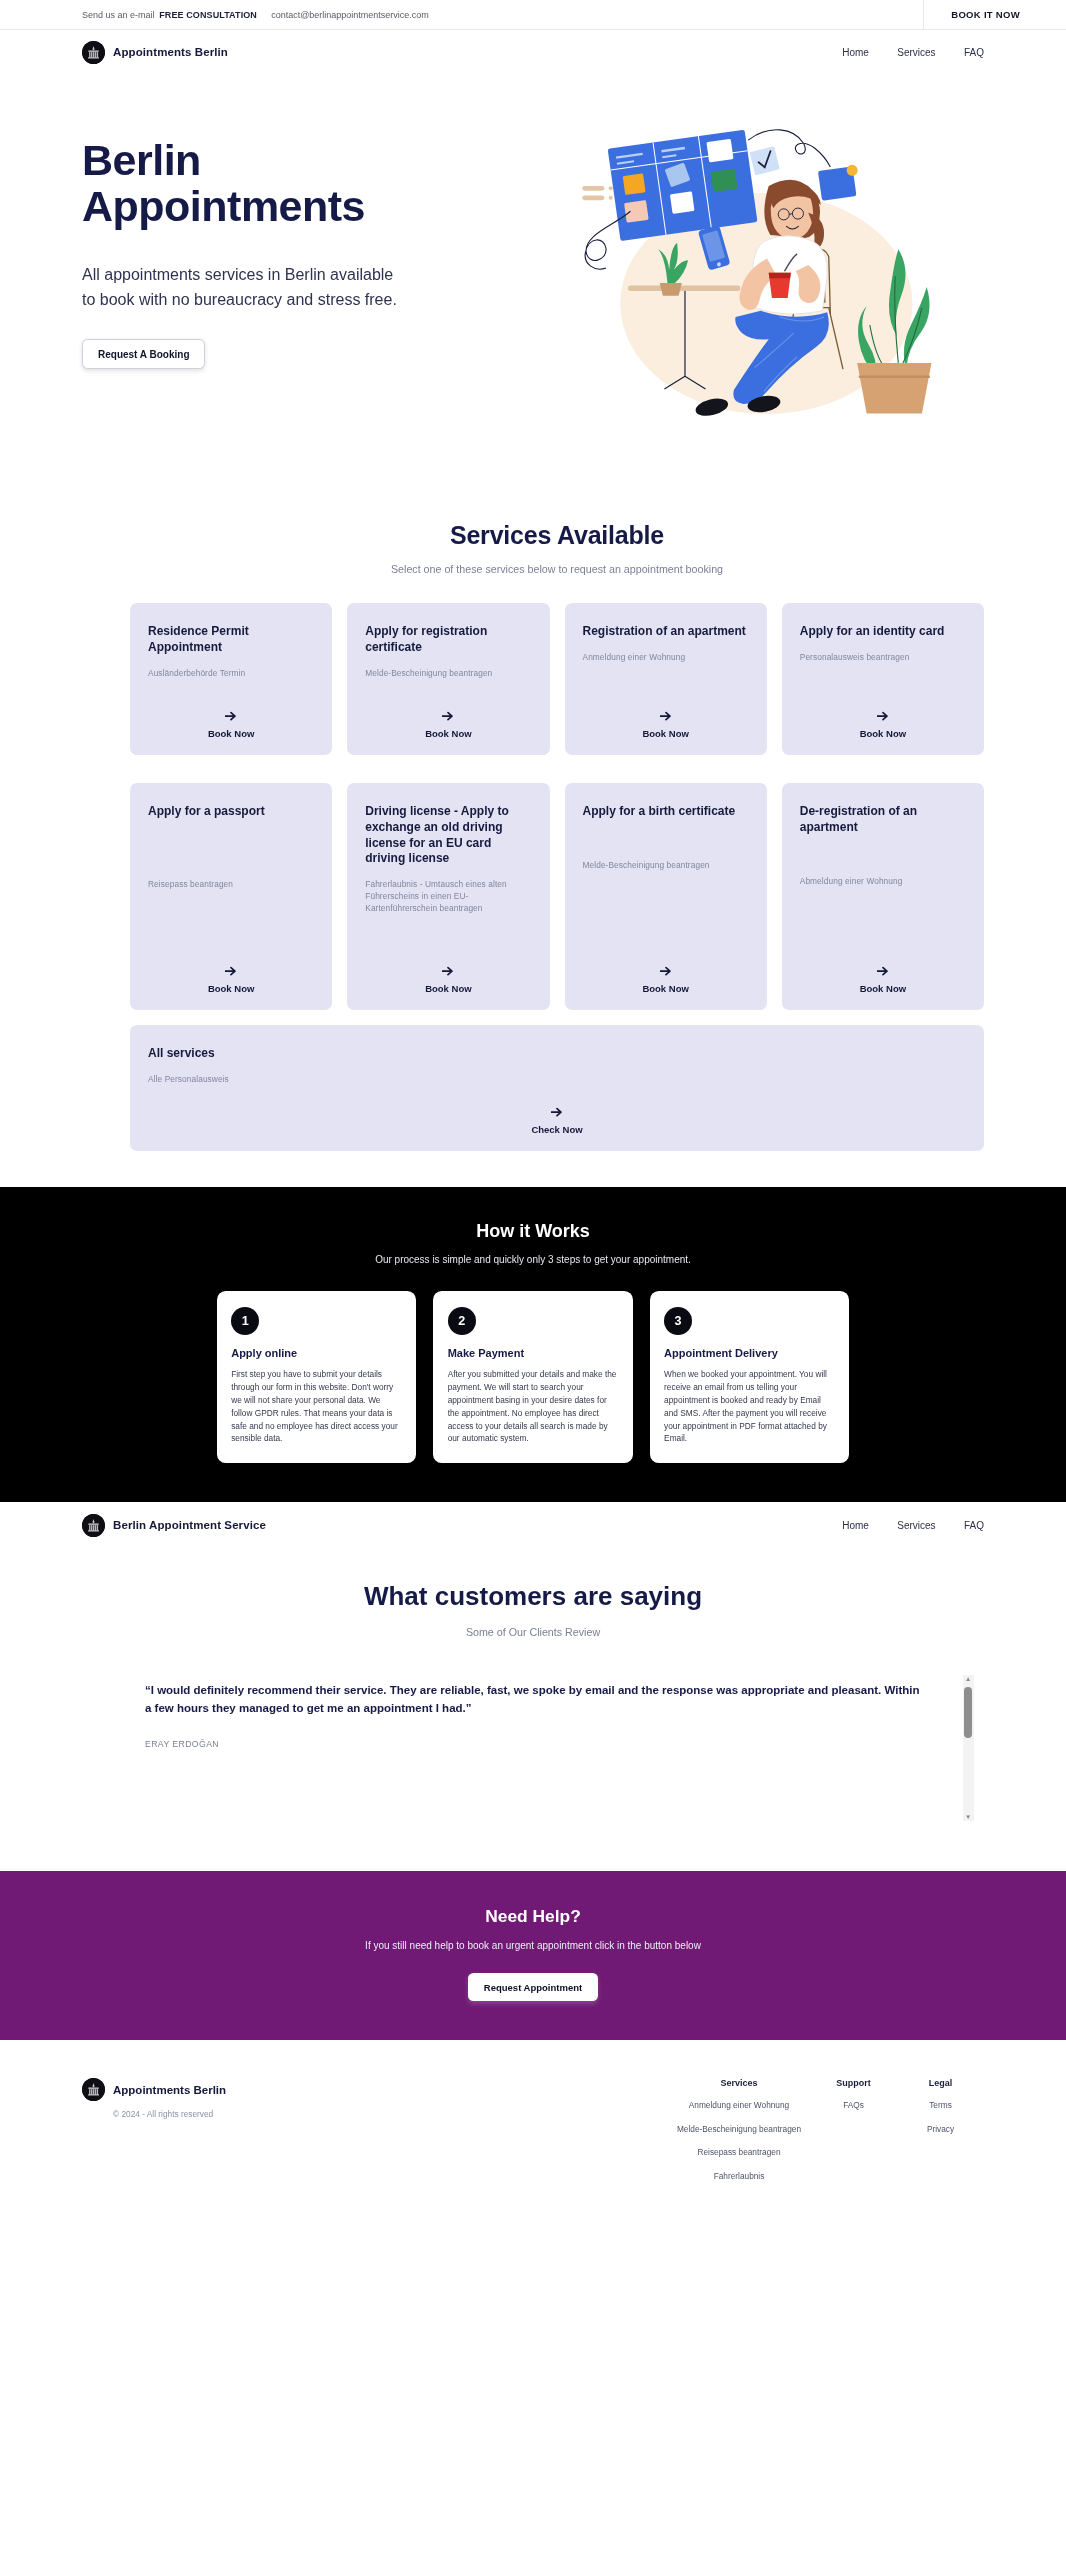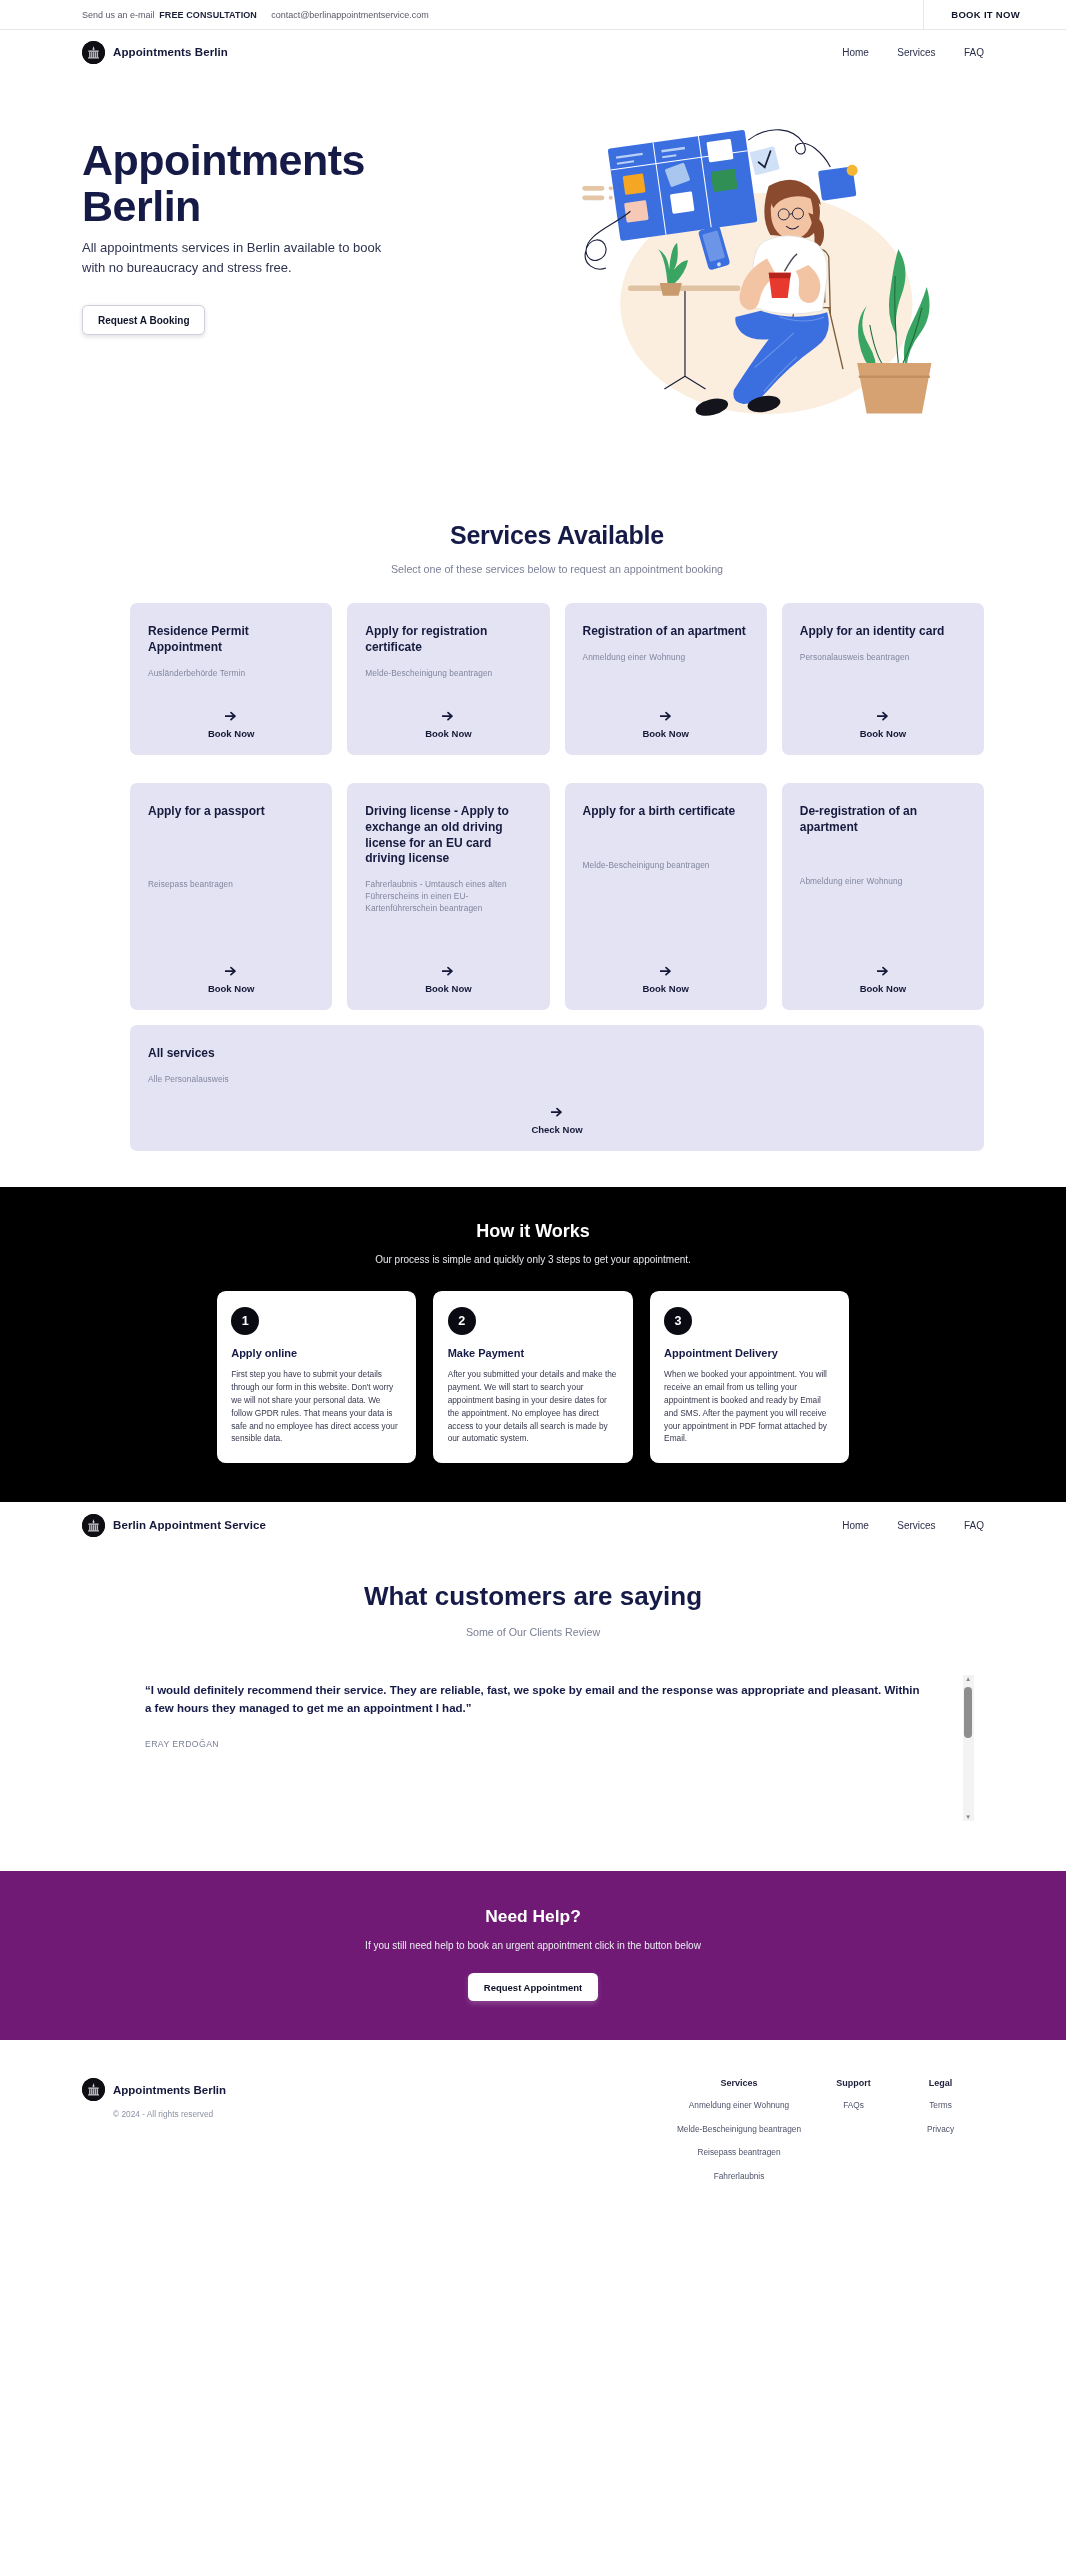--- a/index.html
+++ b/index.html
@@ -66,22 +66,22 @@
   }
   .hero-left { width: 442px; padding-top: 27px; }
   .hero-title {
     font-size: 43px;
     line-height: 1.08;
     font-weight: bold;
     color: #161a47;
     letter-spacing: -0.5px;
   }
   .hero-sub {
-    margin-top: 8px;
-    font-size: 13px;
+    margin-top: 33px;
+    font-size: 16px;
     line-height: 1.55;
     color: #2f3350;
     max-width: 316px;
   }
   .hero-btn {
     margin-top: 27px;
     display: inline-flex;
     align-items: center;
     justify-content: center;
     height: 30px;
@@ -333,22 +333,22 @@
     <div class="nav-links">
       <span class="nav-link">Home</span>
       <span class="nav-link">Services</span>
       <span class="nav-link">FAQ</span>
     </div>
   </div>
 
   <div class="hero">
     <div class="hero-left">
       <div class="hero-title">
+        <div>Berlin</div>
         <div>Appointments</div>
-        <div>Berlin</div>
       </div>
       <div class="hero-sub">All appointments services in Berlin available to book with no bureaucracy and stress free.</div>
       <div class="hero-btn">Request A Booking</div>
     </div>
     <div class="hero-right">
       <span>
         <svg width="395" height="332" viewBox="0 0 500 420">
 
           <ellipse cx="265" cy="245" rx="185" ry="140" fill="#fbeede"></ellipse>
 

